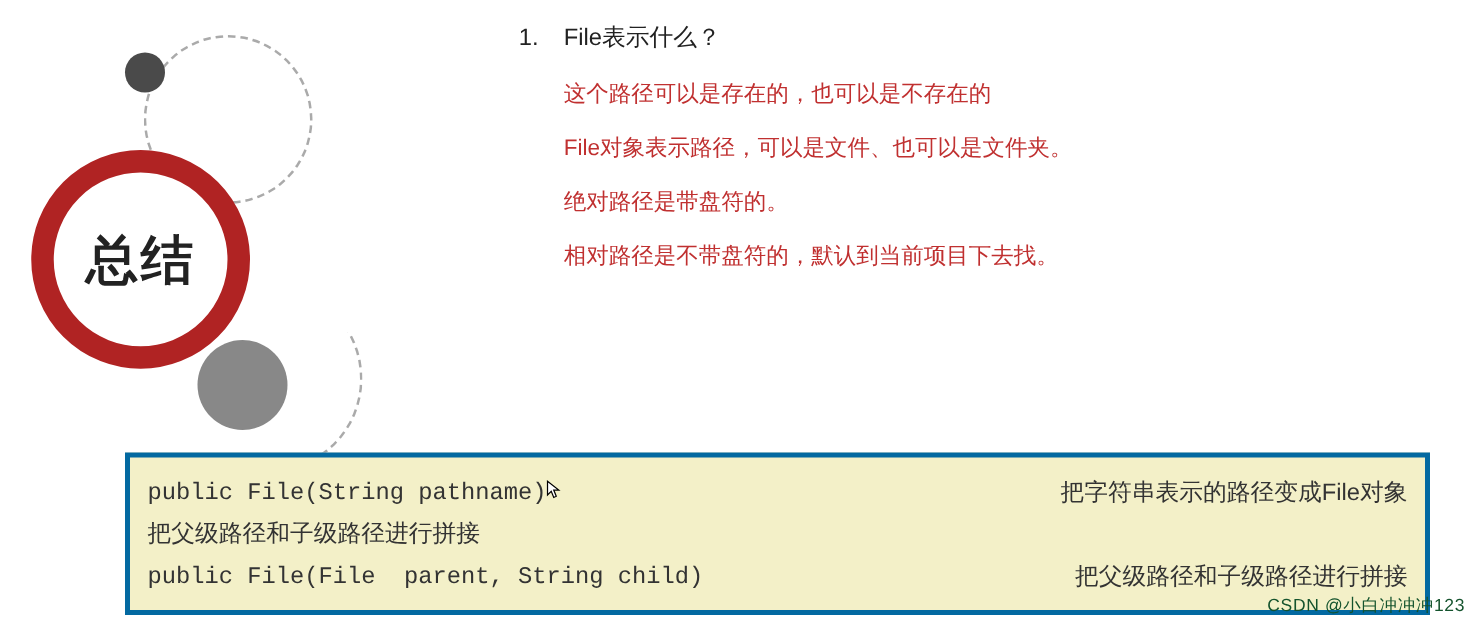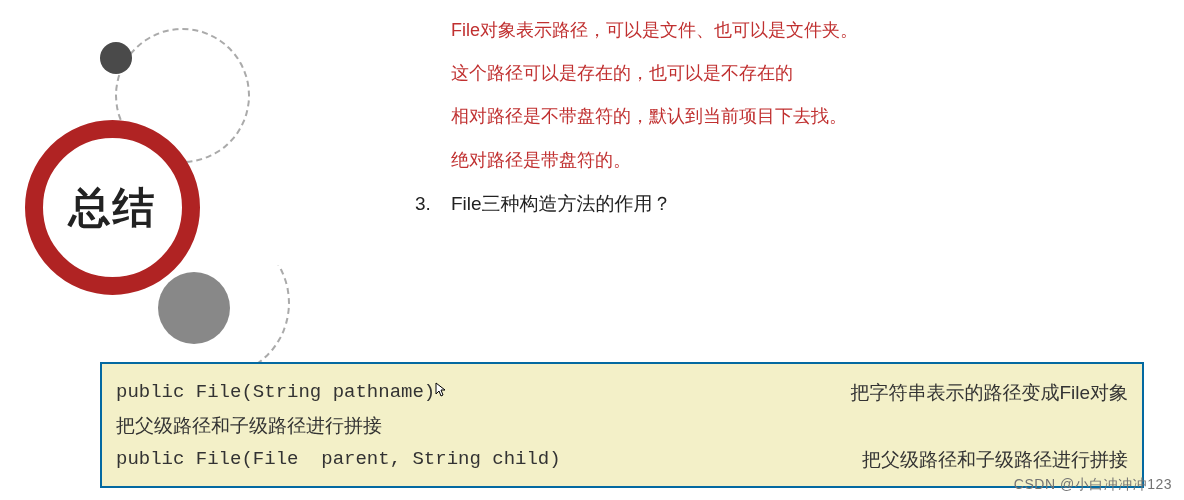--- a/index.html
+++ b/index.html
@@ -89,21 +89,21 @@
       color: #c03030;
       margin-left: 36px;
       margin-bottom: 18px;
       line-height: 1.4;
     }
     .code-box {
       position: absolute;
       left: 100px;
       top: 362px;
       width: 1044px;
-      border: 2px solid #0369a1;
+      border: 4px solid #0369a1;
       background: #f3f0c8;
       padding: 12px 14px 10px 14px;
     }
     .code-row {
       display: flex;
       justify-content: space-between;
       align-items: center;
       font-size: 19px;
       line-height: 1.75;
       color: #333;
@@ -113,21 +113,21 @@
       white-space: pre;
     }
     .code-desc {
       font-family: "Microsoft YaHei", sans-serif;
     }
     .watermark {
       position: absolute;
       right: 12px;
       bottom: 6px;
       font-size: 14px;
-      color: #737373;
+      color: #14532d;
       letter-spacing: 0.5px;
     }
     .cursor {
       display: inline-block;
       width: 12px;
       vertical-align: middle;
       position: relative;
       top: -2px;
     }
   </style>
@@ -138,29 +138,29 @@
 <div class="decor-small-dark"></div>
 <div class="decor-arc-br"></div>
 <div class="decor-gray-ball"></div>
 
 <div class="main-ring">
   <span class="main-ring-text">总结</span>
 </div>
 
 <div class="content">
 
+  <div class="q-row">
+    <span class="q-num">1.</span><span>File表示什么？</span>
+  </div>
+  <div class="ans-row">这个路径可以是存在的，也可以是不存在的</div>
   <div class="ans-row">File对象表示路径，可以是文件、也可以是文件夹。</div>
-  <div class="ans-row">这个路径可以是存在的，也可以是不存在的</div>
 
+  <div class="ans-row">绝对路径是带盘符的。</div>
   <div class="ans-row">相对路径是不带盘符的，默认到当前项目下去找。</div>
-  <div class="ans-row">绝对路径是带盘符的。</div>
 
-  <div class="q-row">
-    <span class="q-num">3.</span><span>File三种构造方法的作用？</span>
-  </div>
 
 </div>
 
 <div class="code-box">
   <div class="code-row">
     <span class="code-sig"><span>public File(String pathname)</span><svg class="cursor" viewBox="0 0 12 16" width="12" height="16">
           <path d="M1 1 L1 12 L4 9 L6 14 L8 13 L6 8 L10 8 Z" fill="#fff" stroke="#000" stroke-width="1"></path>
         </svg></span>
     <span class="code-desc">把字符串表示的路径变成File对象</span>
   </div>

